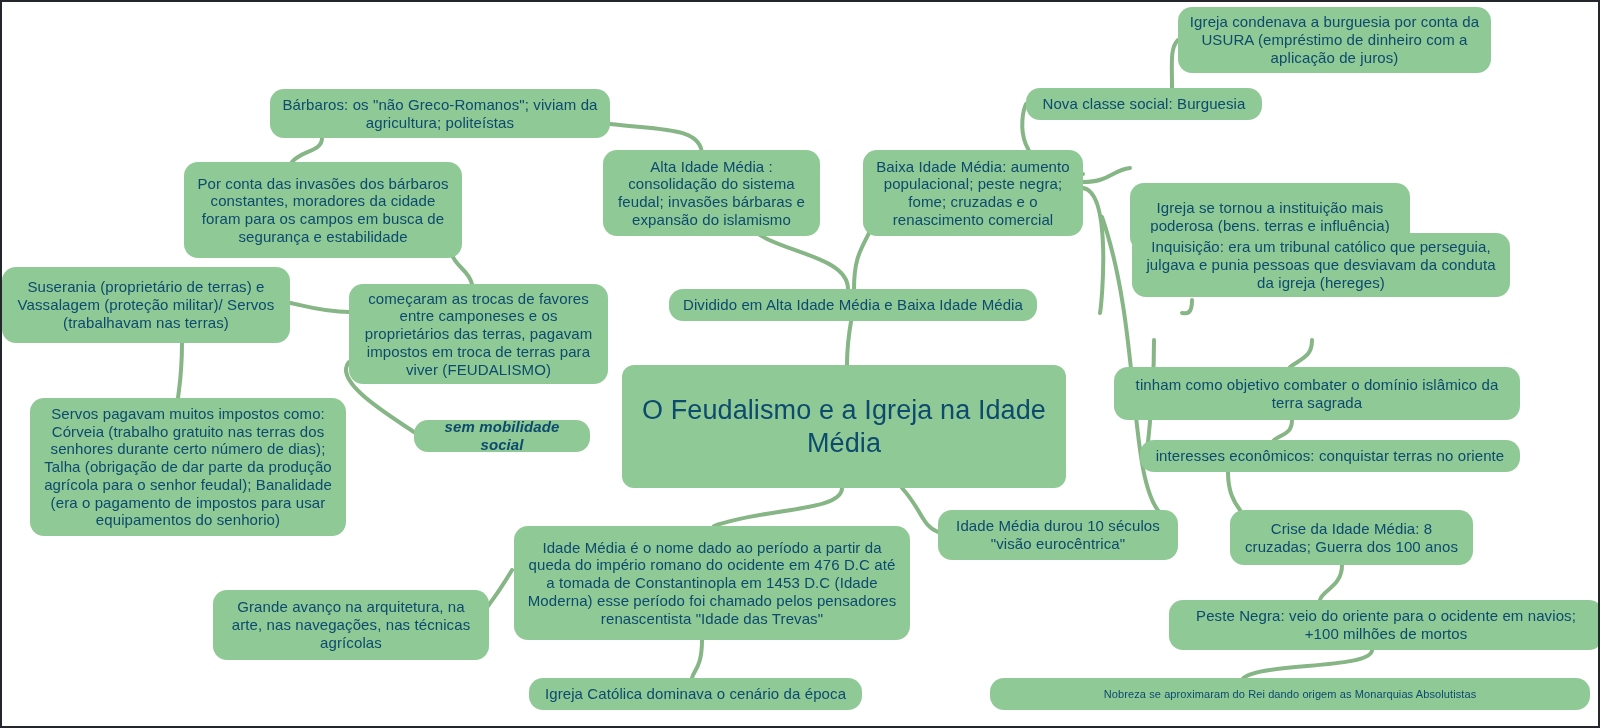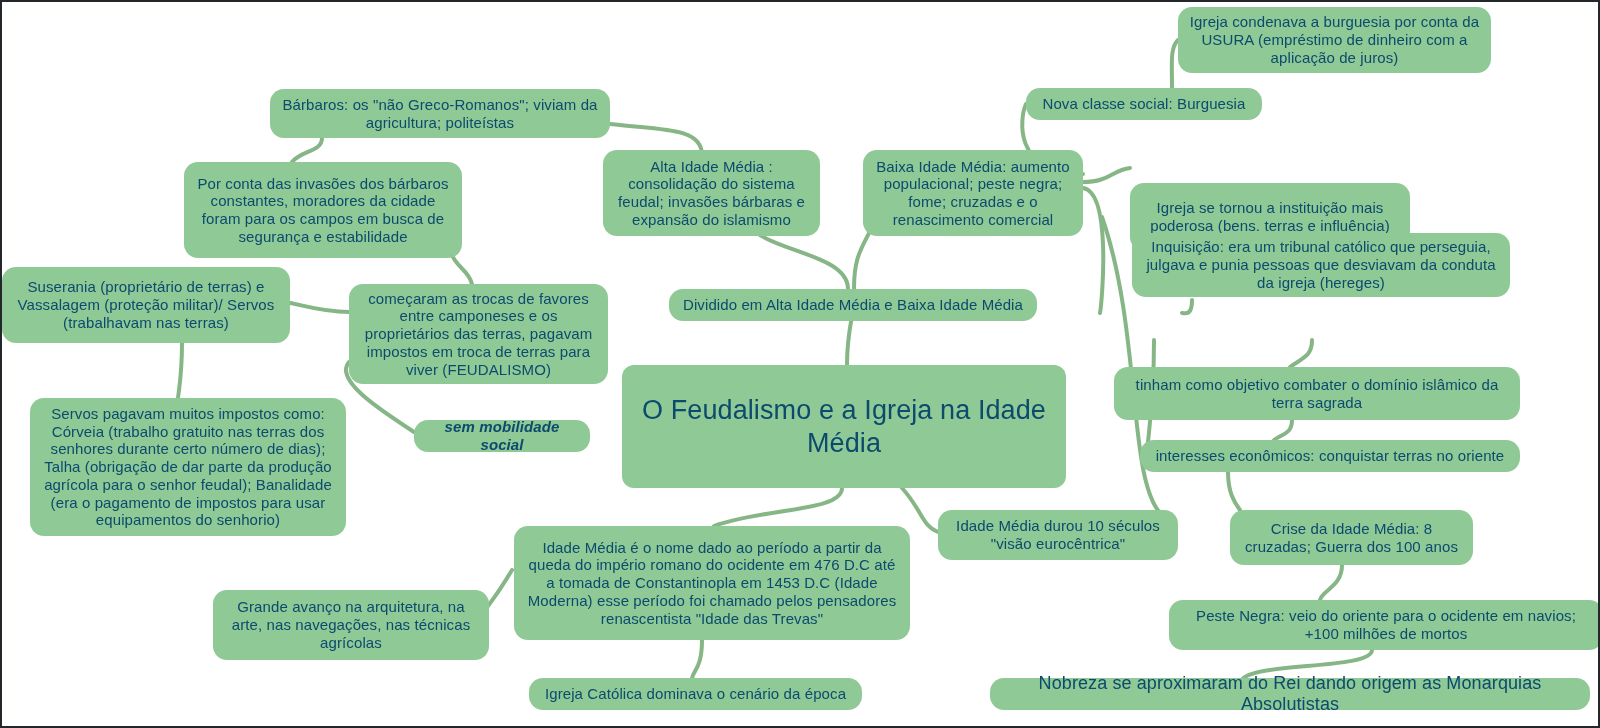--- a/index.html
+++ b/index.html
@@ -47,21 +47,21 @@
     border-radius: 12px;
     line-height: 1.22;
     background: #8fc995;
   }
   .node.italic {
     font-style: italic;
     font-weight: bold;
     font-size: 15px;
   }
   .node.small {
-    font-size: 18px;
+    font-size: 11px;
   }
 </style>
 </head>
 <body>
 
 <div id="canvas">
 
   <svg id="edges" viewBox="0 0 1600 728">
     <g fill="none" stroke="#86b586" stroke-width="4" stroke-linecap="round">
 

